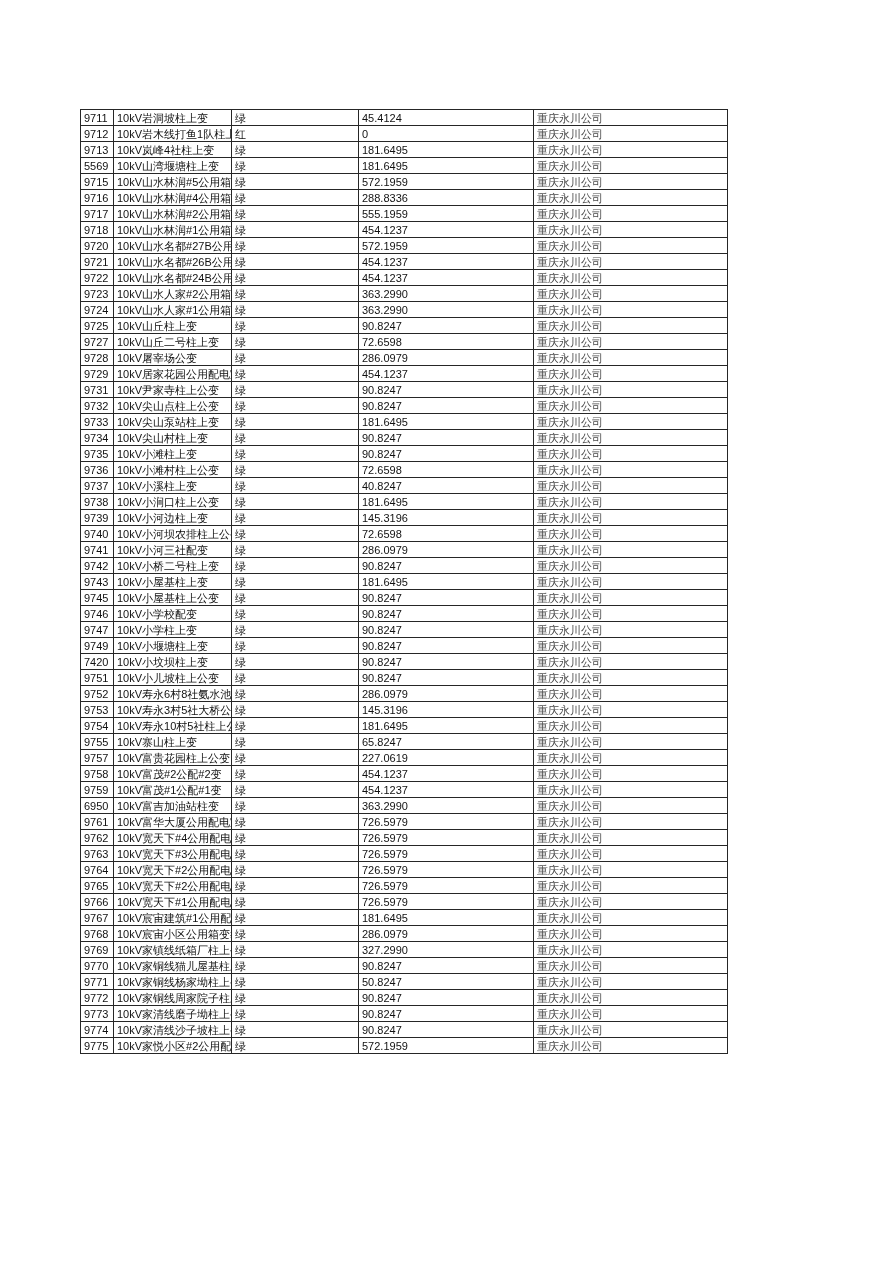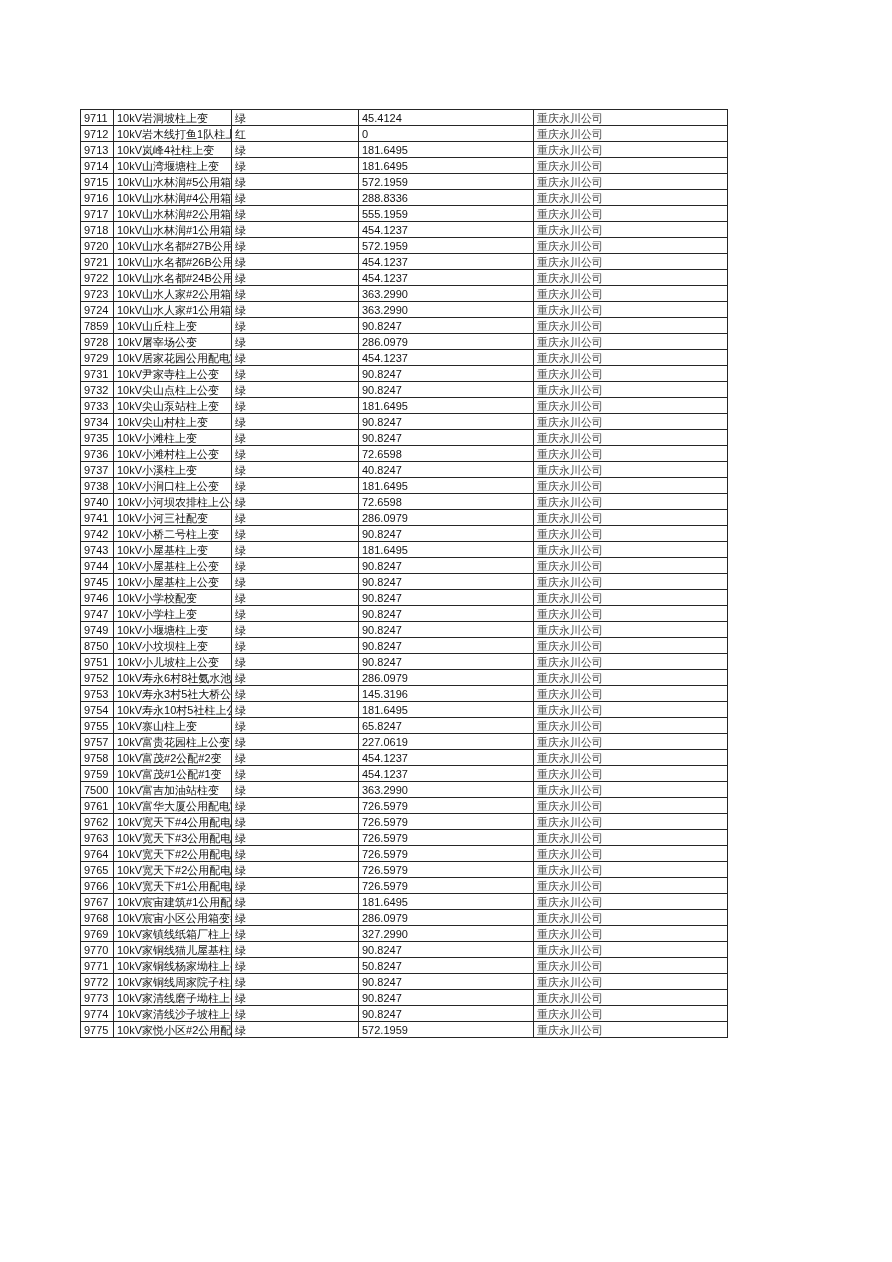--- a/index.html
+++ b/index.html
@@ -77,21 +77,21 @@
     <td class="c-company">重庆永川公司</td>
   </tr>
           <tr>
     <td class="c-id">9713</td>
     <td class="c-name">10kV岚峰4社柱上变</td>
     <td class="c-status">绿</td>
     <td class="c-value">181.6495</td>
     <td class="c-company">重庆永川公司</td>
   </tr>
           <tr>
-    <td class="c-id">9714</td>
+    <td class="c-id">5569</td>
     <td class="c-name">10kV山湾堰塘柱上变</td>
     <td class="c-status">绿</td>
     <td class="c-value">181.6495</td>
     <td class="c-company">重庆永川公司</td>
   </tr>
           <tr>
     <td class="c-id">9715</td>
     <td class="c-name">10kV山水林润#5公用箱变</td>
     <td class="c-status">绿</td>
     <td class="c-value">572.1959</td>
@@ -147,24 +147,31 @@
     <td class="c-company">重庆永川公司</td>
   </tr>
           <tr>
     <td class="c-id">9724</td>
     <td class="c-name">10kV山水人家#1公用箱变</td>
     <td class="c-status">绿</td>
     <td class="c-value">363.2990</td>
     <td class="c-company">重庆永川公司</td>
   </tr>
           <tr>
-    <td class="c-id">7859</td>
+    <td class="c-id">9725</td>
     <td class="c-name">10kV山丘柱上变</td>
     <td class="c-status">绿</td>
     <td class="c-value">90.8247</td>
+    <td class="c-company">重庆永川公司</td>
+  </tr>
+          <tr>
+    <td class="c-id">9727</td>
+    <td class="c-name">10kV山丘二号柱上变</td>
+    <td class="c-status">绿</td>
+    <td class="c-value">72.6598</td>
     <td class="c-company">重庆永川公司</td>
   </tr>
           <tr>
     <td class="c-id">9728</td>
     <td class="c-name">10kV屠宰场公变</td>
     <td class="c-status">绿</td>
     <td class="c-value">286.0979</td>
     <td class="c-company">重庆永川公司</td>
   </tr>
           <tr>
@@ -224,20 +231,27 @@
     <td class="c-company">重庆永川公司</td>
   </tr>
           <tr>
     <td class="c-id">9738</td>
     <td class="c-name">10kV小涧口柱上公变</td>
     <td class="c-status">绿</td>
     <td class="c-value">181.6495</td>
     <td class="c-company">重庆永川公司</td>
   </tr>
           <tr>
+    <td class="c-id">9739</td>
+    <td class="c-name">10kV小河边柱上变</td>
+    <td class="c-status">绿</td>
+    <td class="c-value">145.3196</td>
+    <td class="c-company">重庆永川公司</td>
+  </tr>
+          <tr>
     <td class="c-id">9740</td>
     <td class="c-name">10kV小河坝农排柱上公变</td>
     <td class="c-status">绿</td>
     <td class="c-value">72.6598</td>
     <td class="c-company">重庆永川公司</td>
   </tr>
           <tr>
     <td class="c-id">9741</td>
     <td class="c-name">10kV小河三社配变</td>
     <td class="c-status">绿</td>
@@ -252,27 +266,20 @@
     <td class="c-company">重庆永川公司</td>
   </tr>
           <tr>
     <td class="c-id">9743</td>
     <td class="c-name">10kV小屋基柱上变</td>
     <td class="c-status">绿</td>
     <td class="c-value">181.6495</td>
     <td class="c-company">重庆永川公司</td>
   </tr>
           <tr>
-    <td class="c-id">9744</td>
-    <td class="c-name">10kV小屋基柱上公变</td>
-    <td class="c-status">绿</td>
-    <td class="c-value">90.8247</td>
-    <td class="c-company">重庆永川公司</td>
-  </tr>
-          <tr>
     <td class="c-id">9745</td>
     <td class="c-name">10kV小屋基柱上公变</td>
     <td class="c-status">绿</td>
     <td class="c-value">90.8247</td>
     <td class="c-company">重庆永川公司</td>
   </tr>
           <tr>
     <td class="c-id">9746</td>
     <td class="c-name">10kV小学校配变</td>
     <td class="c-status">绿</td>
@@ -287,21 +294,21 @@
     <td class="c-company">重庆永川公司</td>
   </tr>
           <tr>
     <td class="c-id">9749</td>
     <td class="c-name">10kV小堰塘柱上变</td>
     <td class="c-status">绿</td>
     <td class="c-value">90.8247</td>
     <td class="c-company">重庆永川公司</td>
   </tr>
           <tr>
-    <td class="c-id">8750</td>
+    <td class="c-id">7420</td>
     <td class="c-name">10kV小坟坝柱上变</td>
     <td class="c-status">绿</td>
     <td class="c-value">90.8247</td>
     <td class="c-company">重庆永川公司</td>
   </tr>
           <tr>
     <td class="c-id">9751</td>
     <td class="c-name">10kV小儿坡柱上公变</td>
     <td class="c-status">绿</td>
     <td class="c-value">90.8247</td>
@@ -350,21 +357,21 @@
     <td class="c-company">重庆永川公司</td>
   </tr>
           <tr>
     <td class="c-id">9759</td>
     <td class="c-name">10kV富茂#1公配#1变</td>
     <td class="c-status">绿</td>
     <td class="c-value">454.1237</td>
     <td class="c-company">重庆永川公司</td>
   </tr>
           <tr>
-    <td class="c-id">7500</td>
+    <td class="c-id">6950</td>
     <td class="c-name">10kV富吉加油站柱变</td>
     <td class="c-status">绿</td>
     <td class="c-value">363.2990</td>
     <td class="c-company">重庆永川公司</td>
   </tr>
           <tr>
     <td class="c-id">9761</td>
     <td class="c-name">10kV富华大厦公用配电室</td>
     <td class="c-status">绿</td>
     <td class="c-value">726.5979</td>

